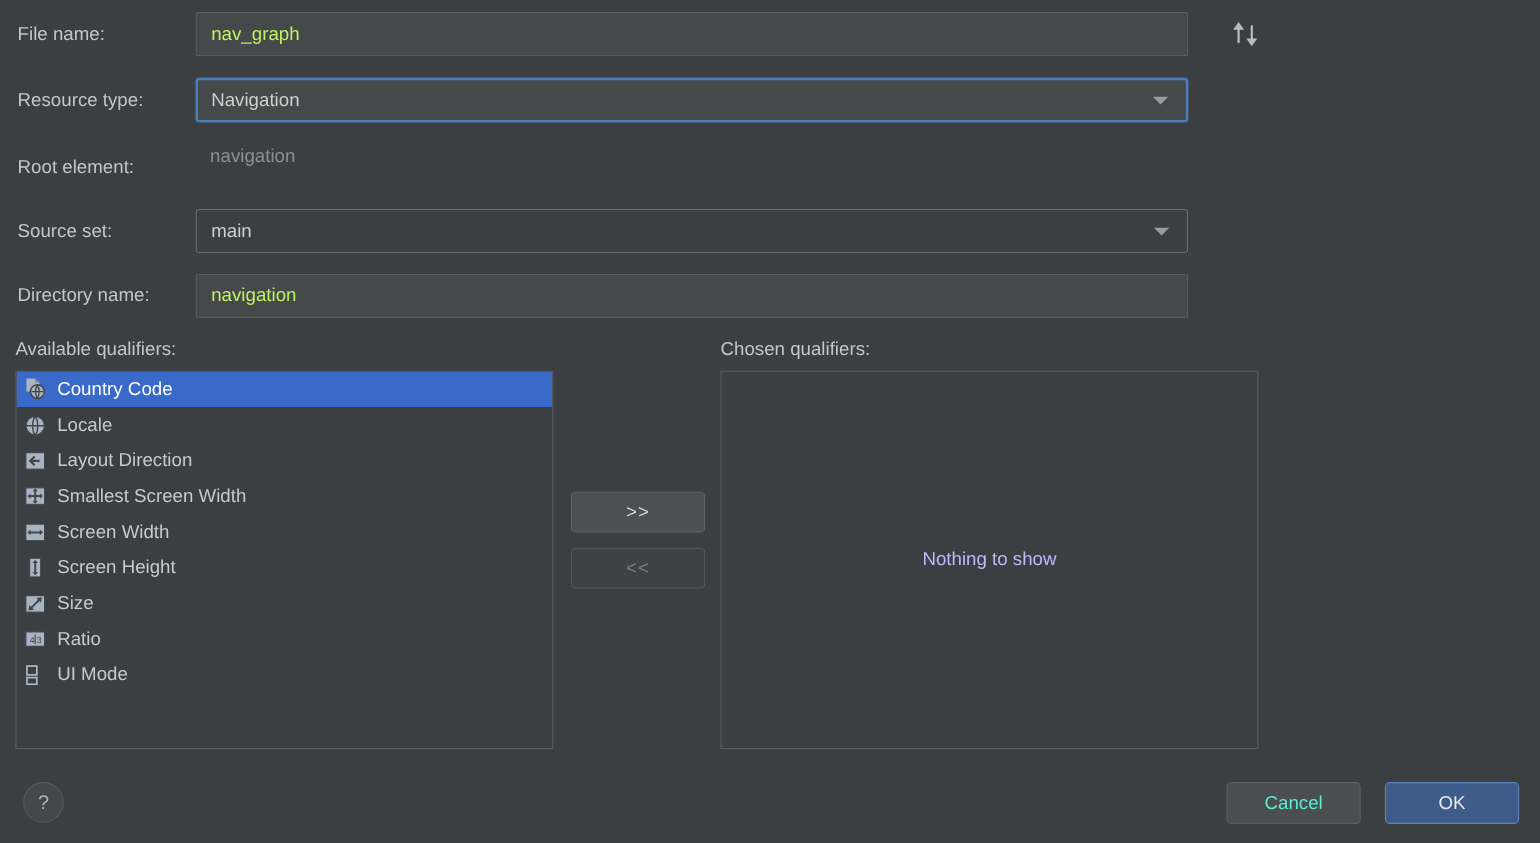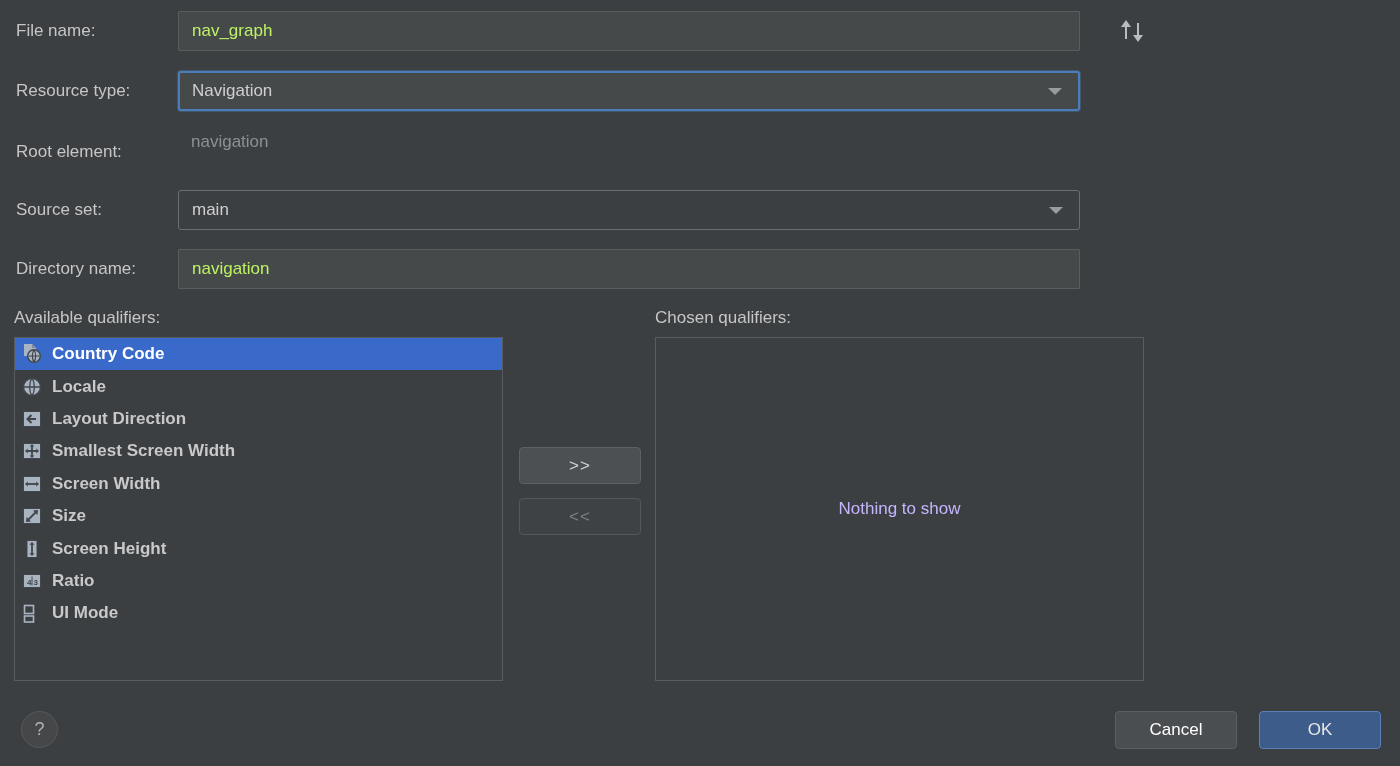--- a/index.html
+++ b/index.html
@@ -144,21 +144,20 @@
 
   .list-item {
     height: 32.4px;
     display: flex;
     align-items: center;
     padding-left: 6px;
     font-size: 17px;
     color: #c9c9c9;
     white-space: nowrap;
     box-sizing: border-box;
-    font-weight: bold;
   }
   .list-item.selected {
     background: #3a6ac9;
     color: #ffffff;
   }
   .item-icon {
     width: 22px;
     height: 22px;
     margin-right: 9px;
     flex: 0 0 22px;
@@ -221,21 +220,21 @@
     display: flex;
     align-items: center;
     justify-content: center;
   }
   #cancel-btn {
     left: 1115px;
     top: 711px;
     width: 122px;
     background: #4b4e50;
     border: 1px solid #5c5f61;
-    color: #ffffff;
+    color: #5eead4;
   }
   #ok-btn {
     left: 1259px;
     top: 711px;
     width: 122px;
     background: #3d5c8a;
     border: 1px solid #5b81b8;
     color: #e8e8e8;
   }
 </style>
@@ -346,36 +345,36 @@
           <rect x="2.5" y="3.5" width="17" height="15" fill="#a9b4c2" stroke="#42464a" stroke-width="1"></rect>
           <path d="M5.5 11h11" stroke="#42464a" stroke-width="1.8"></path>
           <path d="M4 11l2.8-2.6v5.2zM18 11l-2.8-2.6v5.2z" fill="#42464a"></path>
         </svg>
       </span>
       <span>Screen Width</span>
     </div>
     <div class="list-item">
       <span class="item-icon">
         <svg width="22" height="22" viewBox="0 0 22 22">
+          <rect x="6" y="2.5" width="10" height="17" fill="#a9b4c2" stroke="#42464a" stroke-width="1"></rect>
+          <path d="M11 5.5v11" stroke="#42464a" stroke-width="1.8"></path>
+          <path d="M11 4l2.6 2.8h-5.2zM11 18l2.6-2.8h-5.2z" fill="#42464a"></path>
+        </svg>
+      </span>
+      <span>Screen Height</span>
+    </div>
+    <div class="list-item">
+      <span class="item-icon">
+        <svg width="22" height="22" viewBox="0 0 22 22">
           <rect x="2.5" y="3.5" width="17" height="15" fill="#a9b4c2" stroke="#42464a" stroke-width="1"></rect>
           <path d="M6.5 15.5l9-9" stroke="#42464a" stroke-width="1.8"></path>
           <path d="M5 17l.6-5 4.4 4.4zM17 5l-.6 5-4.4-4.4z" fill="#42464a"></path>
         </svg>
       </span>
       <span>Size</span>
-    </div>
-    <div class="list-item">
-      <span class="item-icon">
-        <svg width="22" height="22" viewBox="0 0 22 22">
-          <rect x="6" y="2.5" width="10" height="17" fill="#a9b4c2" stroke="#42464a" stroke-width="1"></rect>
-          <path d="M11 5.5v11" stroke="#42464a" stroke-width="1.8"></path>
-          <path d="M11 4l2.6 2.8h-5.2zM11 18l2.6-2.8h-5.2z" fill="#42464a"></path>
-        </svg>
-      </span>
-      <span>Screen Height</span>
     </div>
     <div class="list-item">
       <span class="item-icon">
         <svg width="22" height="22" viewBox="0 0 22 22">
           <rect x="2.5" y="4.5" width="17" height="13" fill="#a9b4c2" stroke="#42464a" stroke-width="1"></rect>
           <text x="6" y="14.5" font-family="Liberation Sans, sans-serif" font-size="8" fill="#42464a">4</text>
           <path d="M11 6.5v9" stroke="#42464a" stroke-width="1"></path>
           <text x="12.4" y="14.5" font-family="Liberation Sans, sans-serif" font-size="8" fill="#42464a">3</text>
         </svg>
       </span>

